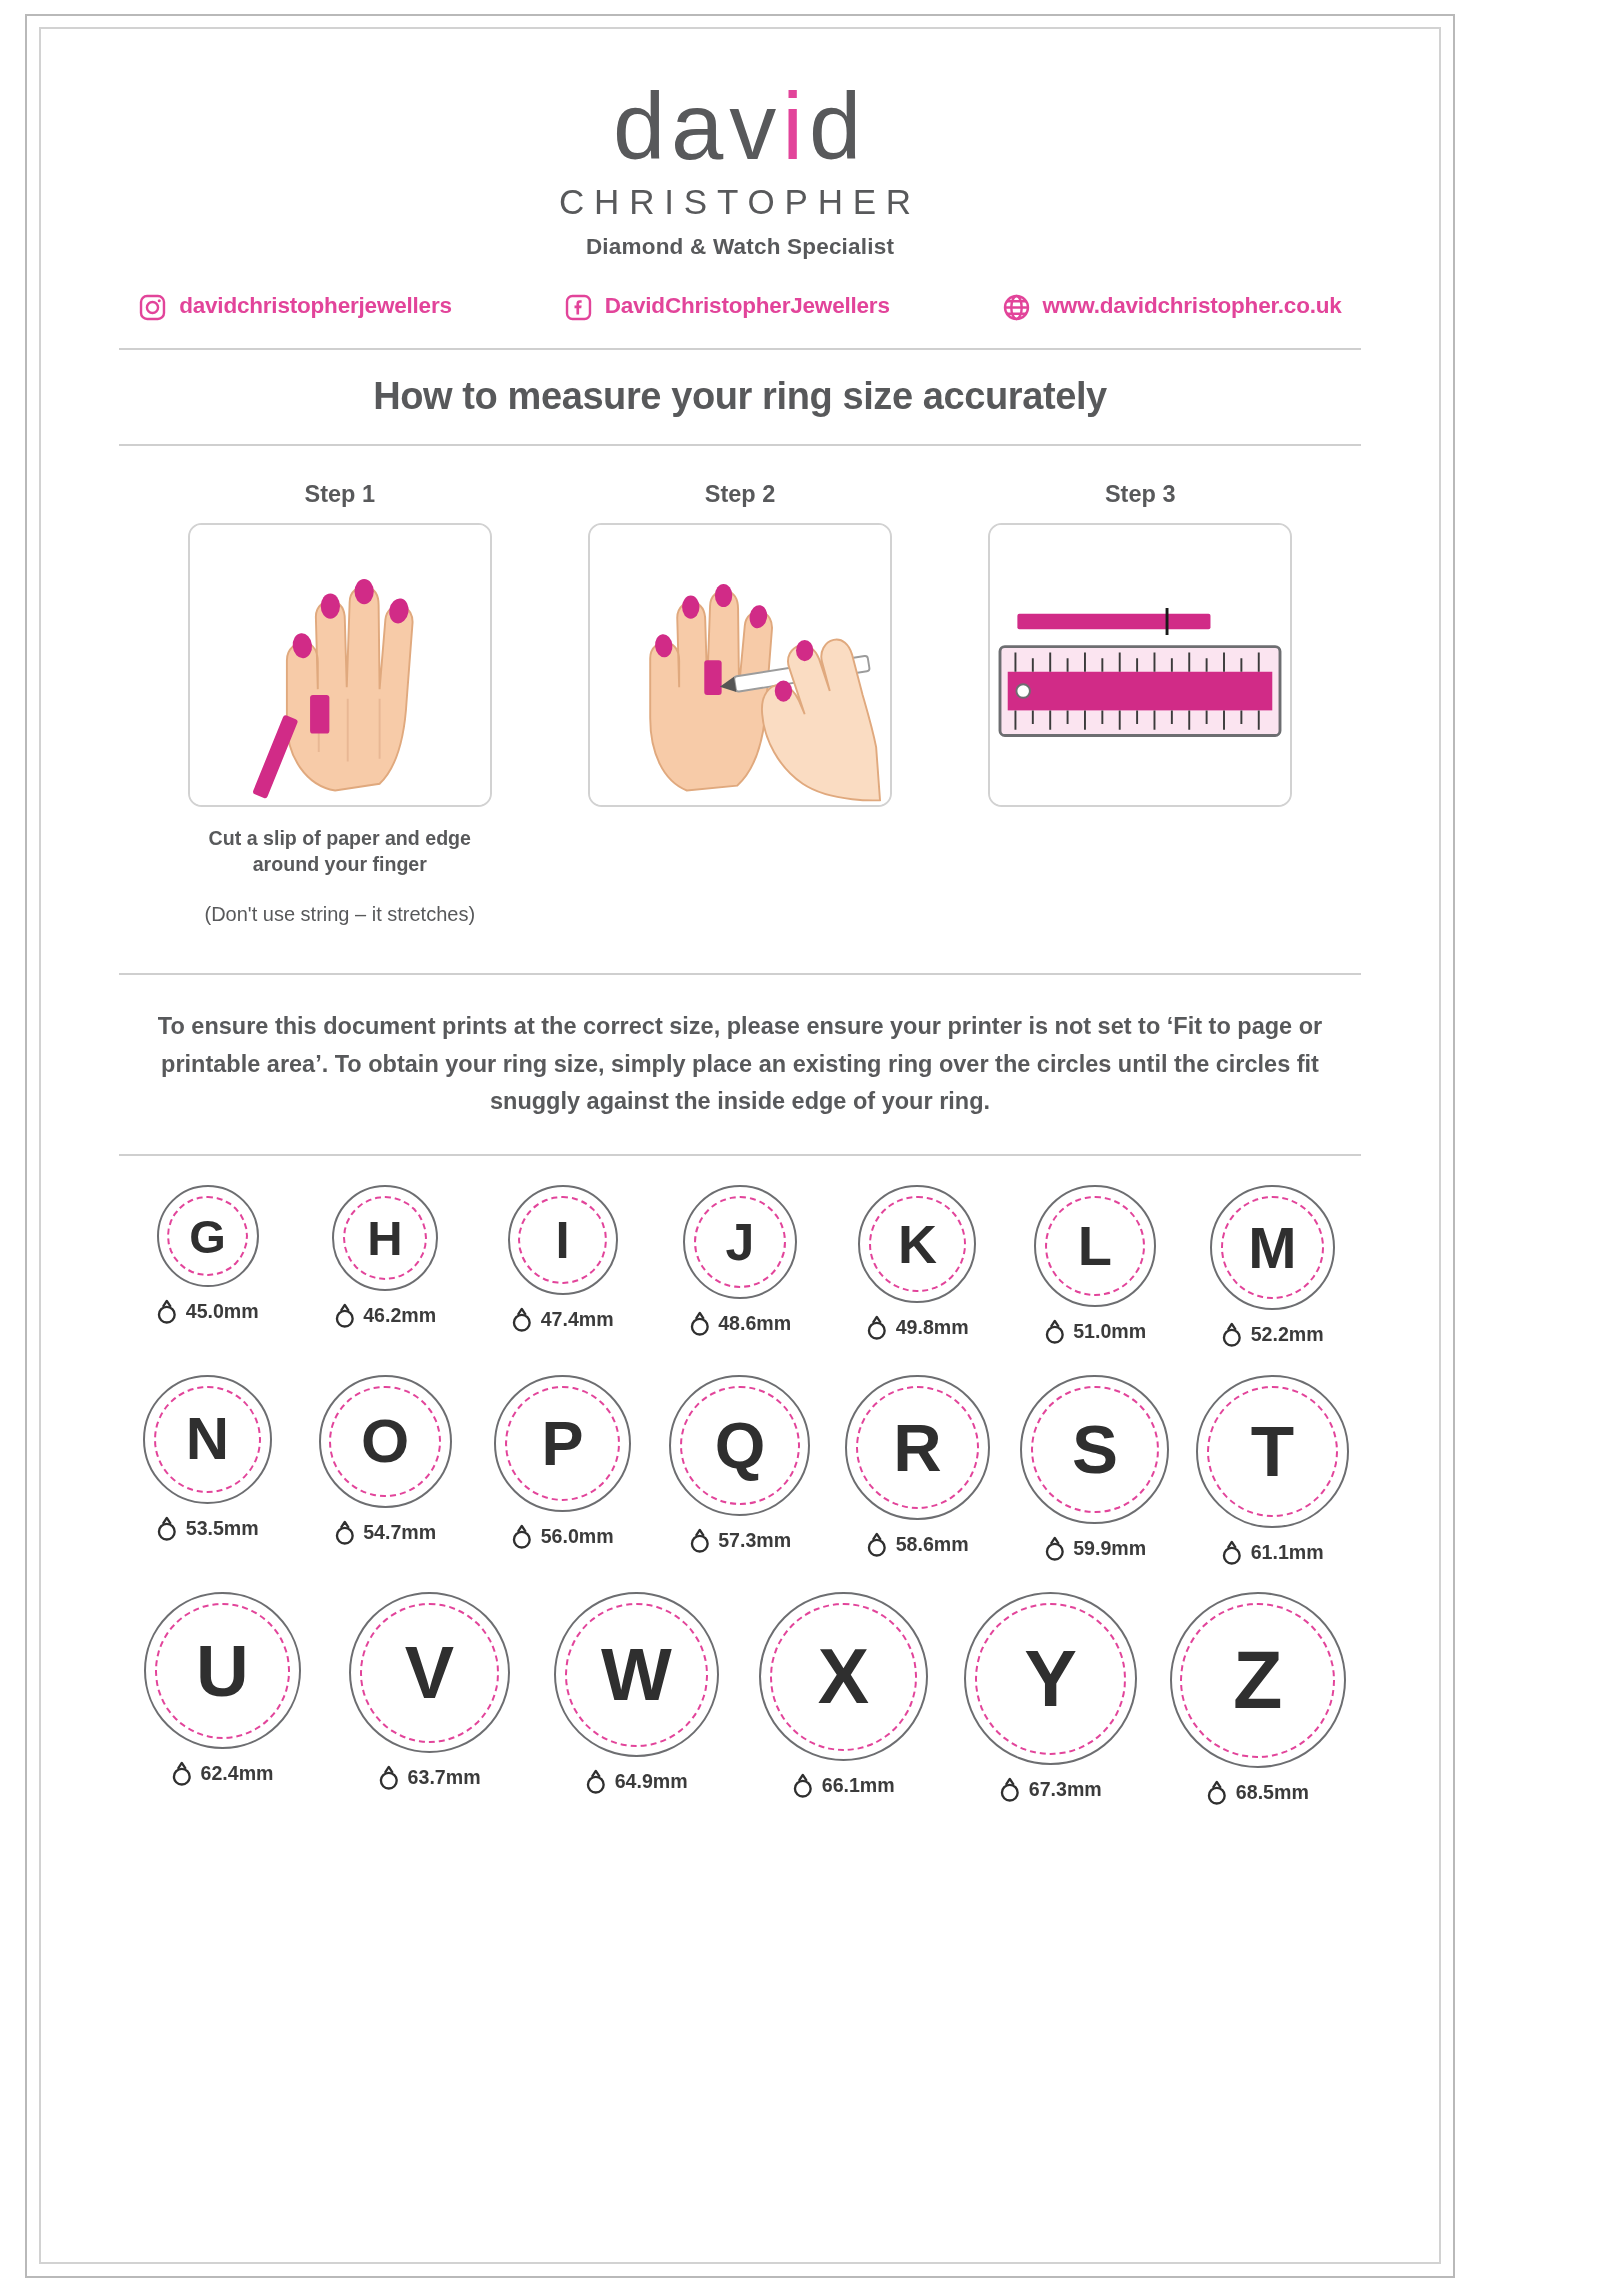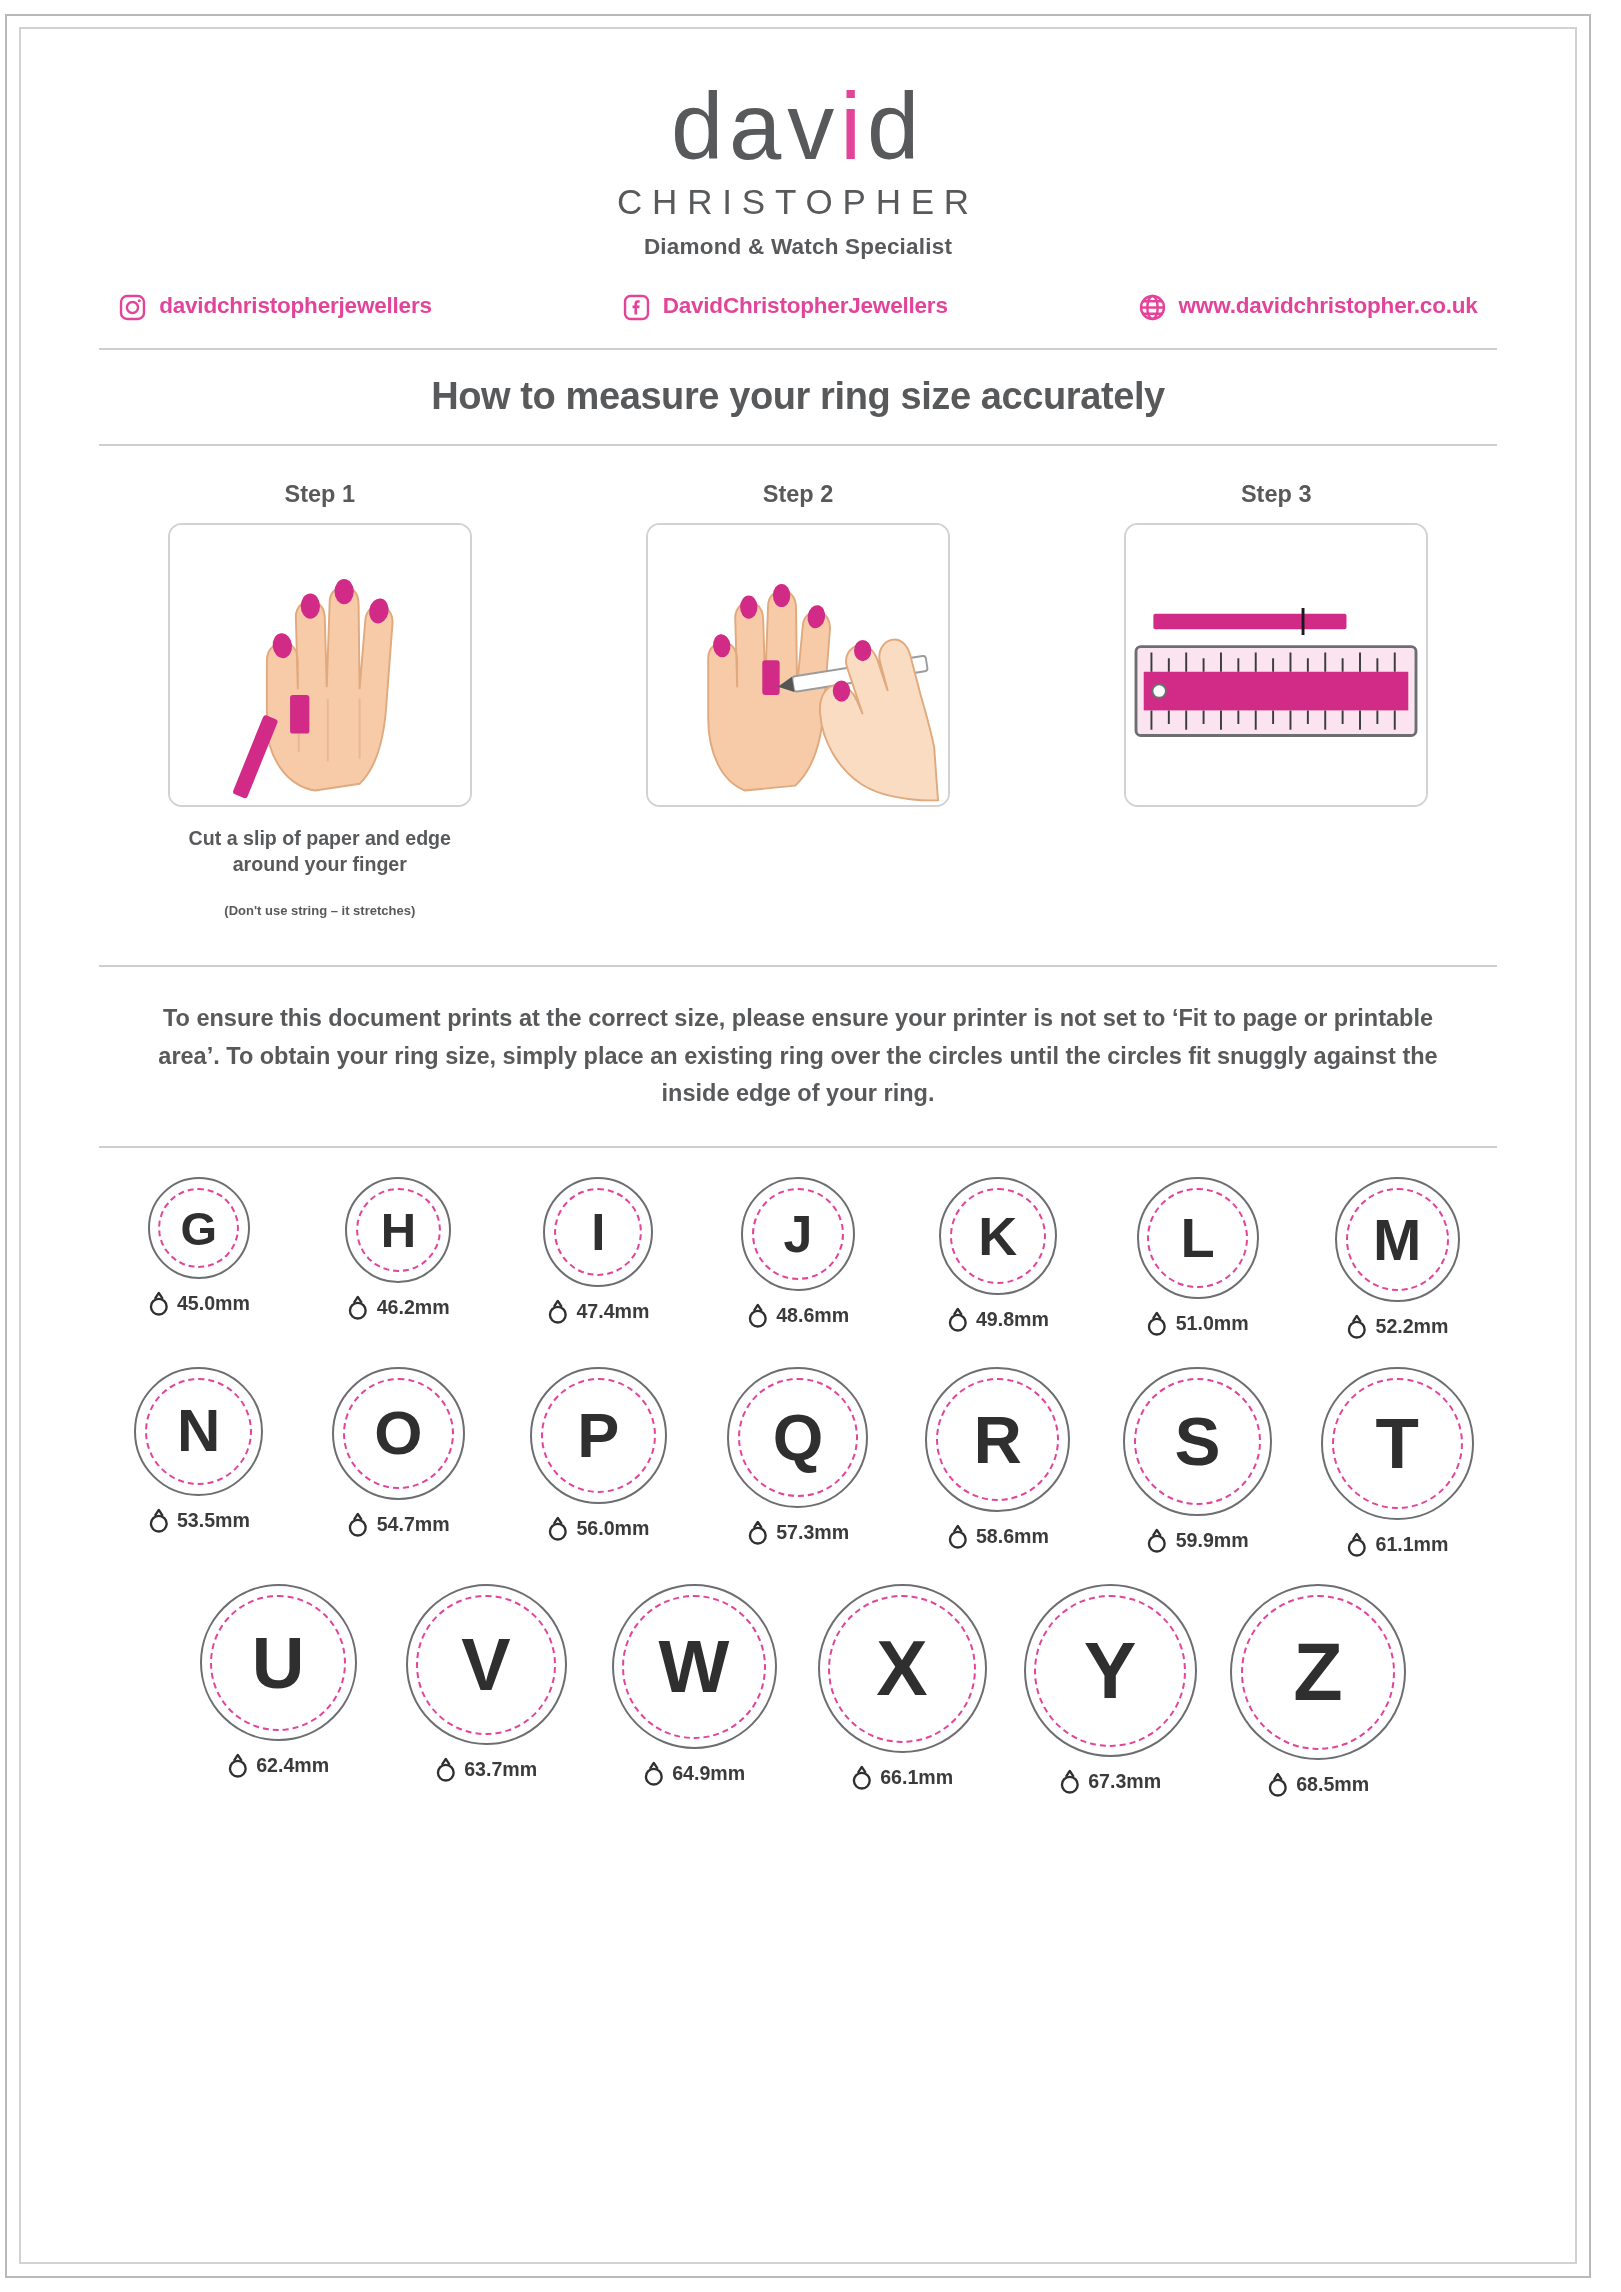--- a/index.html
+++ b/index.html
@@ -7,22 +7,22 @@
   body {
     width: 1621px;
     height: 2293px;
     background: #ffffff;
     font-family: "Liberation Sans", sans-serif;
     color: #4a4a4a;
     -webkit-font-smoothing: antialiased;
   }
   .page {
     position: absolute;
-    left: 5px; top: 13.7px;
-    width: 1586px; height: 2264px;
+    left: 25px; top: 13.7px;
+    width: 1430px; height: 2264px;
     border: 2.9px solid #b9b9b9;
     background: #fff;
     padding: 0;
   }
   .inner {
     position: absolute;
     left: 11.8px; top: 11.8px;
     right: 11.8px; bottom: 11.8px;
     border: 2px solid #d2d2d2;
   }
@@ -100,21 +100,21 @@
     border-radius: 13.7px;
     overflow:hidden;
     background:#fff;
     margin: 0 auto;
   }
   .step-cap {
     font-size: 19.6px; font-weight: bold; color:#58595b;
     margin-top: 17.6px; line-height: 1.35;
   }
   .step-note {
-    font-size: 13px; font-weight: bold; color:#58595b;
+    font-size: 20px; font-weight: normal; color:#58595b;
     margin-top: 25.5px;
   }
 
   
   .notice {
     font-size: 23.5px;
     font-weight: bold;
     color: #58595b;
     line-height: 1.6;
     text-align: center;

